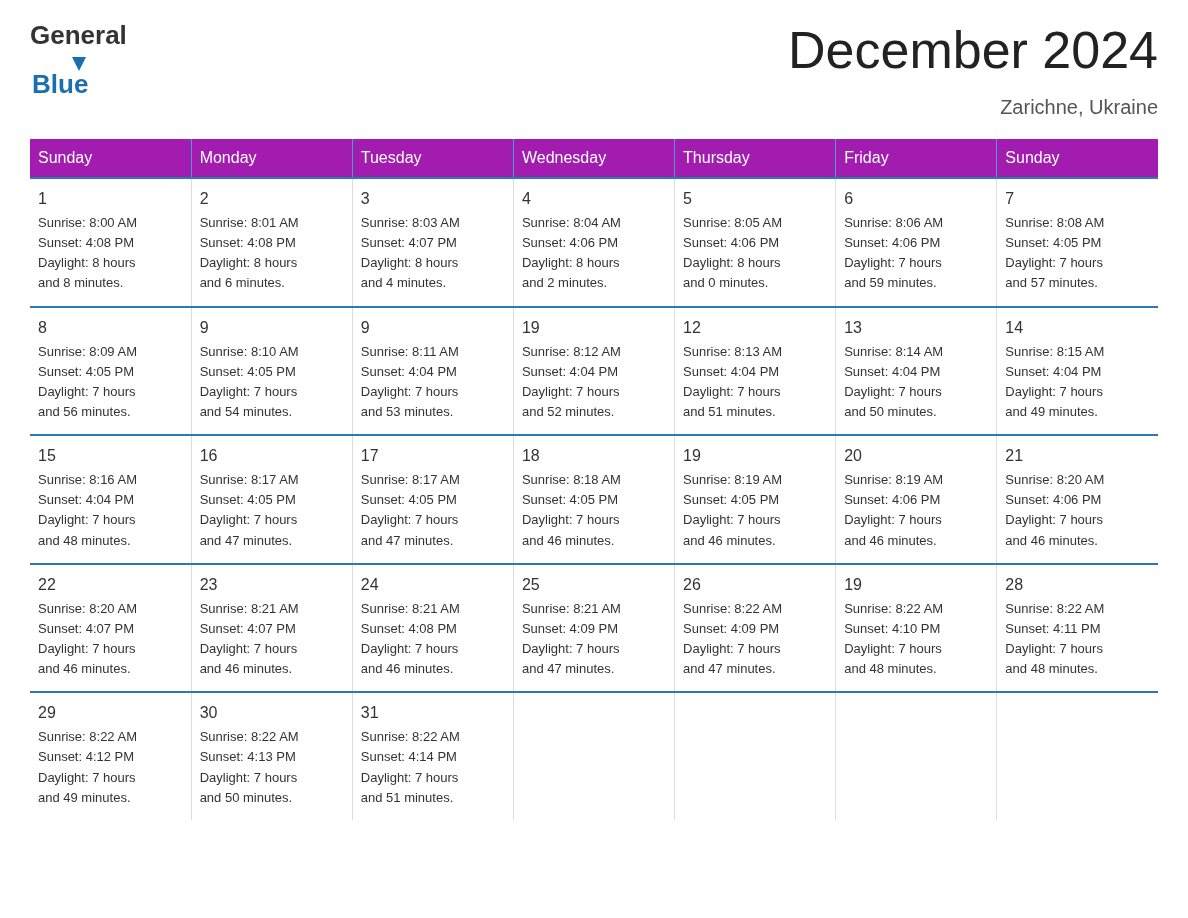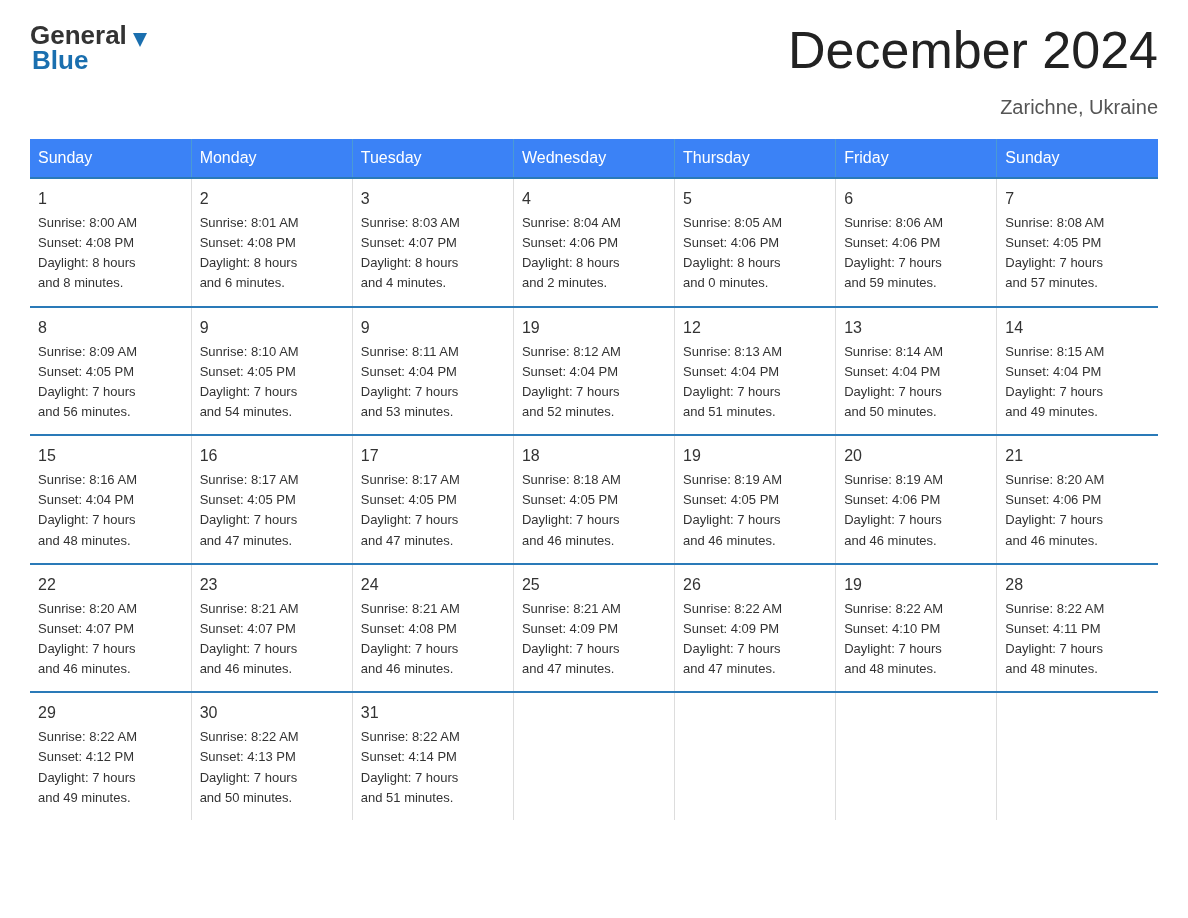--- a/index.html
+++ b/index.html
@@ -28,21 +28,21 @@
       font-size: 20px;
       color: #555;
       margin-top: 16px;
     }
     table {
       width: 100%;
       border-collapse: collapse;
       table-layout: fixed;
     }
     thead tr {
-      background-color: #3b82f6;
+      background-color: #a21caf;
     }
     thead th {
       color: #fff;
       padding: 10px 8px;
       font-size: 16px;
       font-weight: normal;
       text-align: left;
       border-right: 1px solid #4a9ad4;
     }
     thead th:last-child {
@@ -78,21 +78,21 @@
       display: flex;
       align-items: center;
     }
   </style>
 </head>
 <body>
 
 <div class="header">
   <div class="logo-container">
     <div>
-      <div style="display:flex; align-items:flex-end;">
+      <div style="display:flex; align-items:center;flex-direction:column;">
         <span style="font-size:26px; font-weight:bold; color:#333;">General</span>
         <svg width="22" height="22" viewBox="0 0 22 22" style="margin-left:2px; margin-top:2px;">
           <polygon points="4,4 18,4 11,18" fill="#1a6faf"></polygon>
         </svg>
       </div>
       <div style="font-size:26px; font-weight:bold; color:#1a6faf; margin-top:-6px; padding-left:2px;">Blue</div>
     </div>
   </div>
   <div class="title-block">
     <div class="main-title">December 2024</div>

